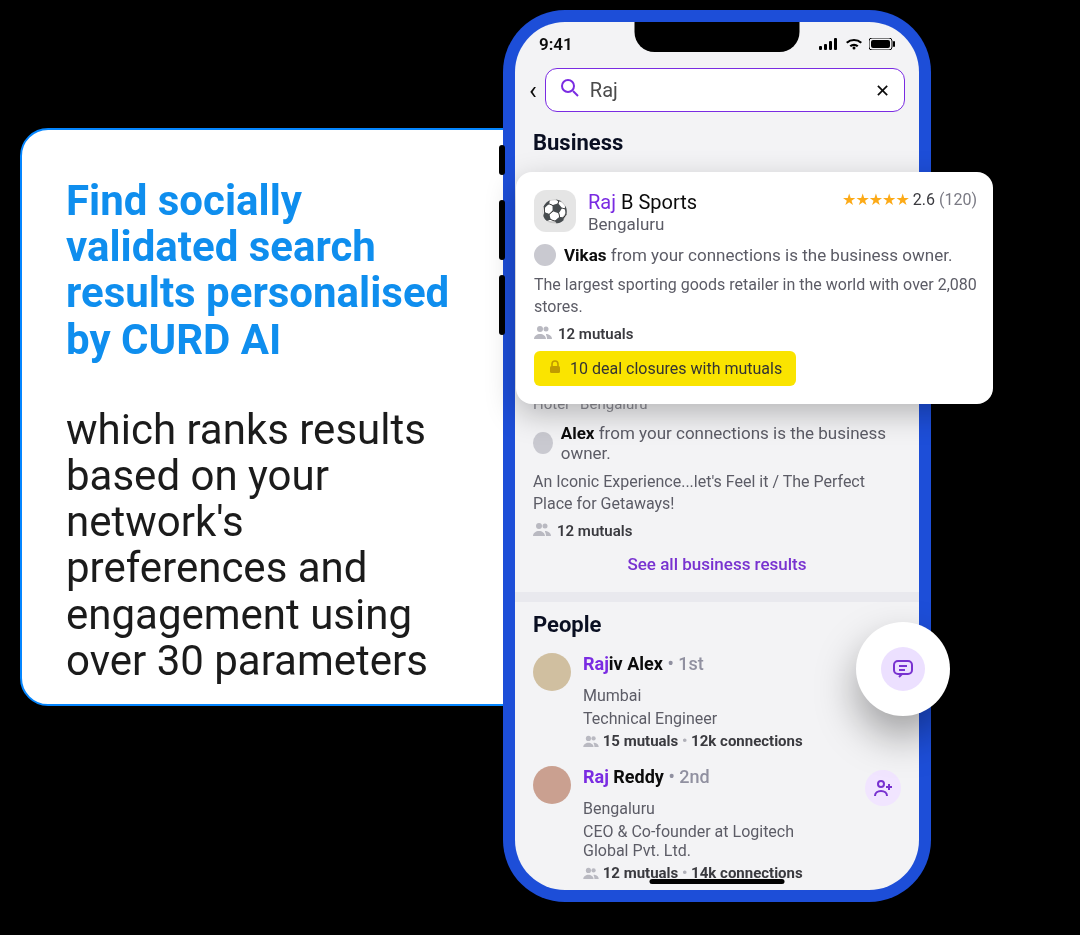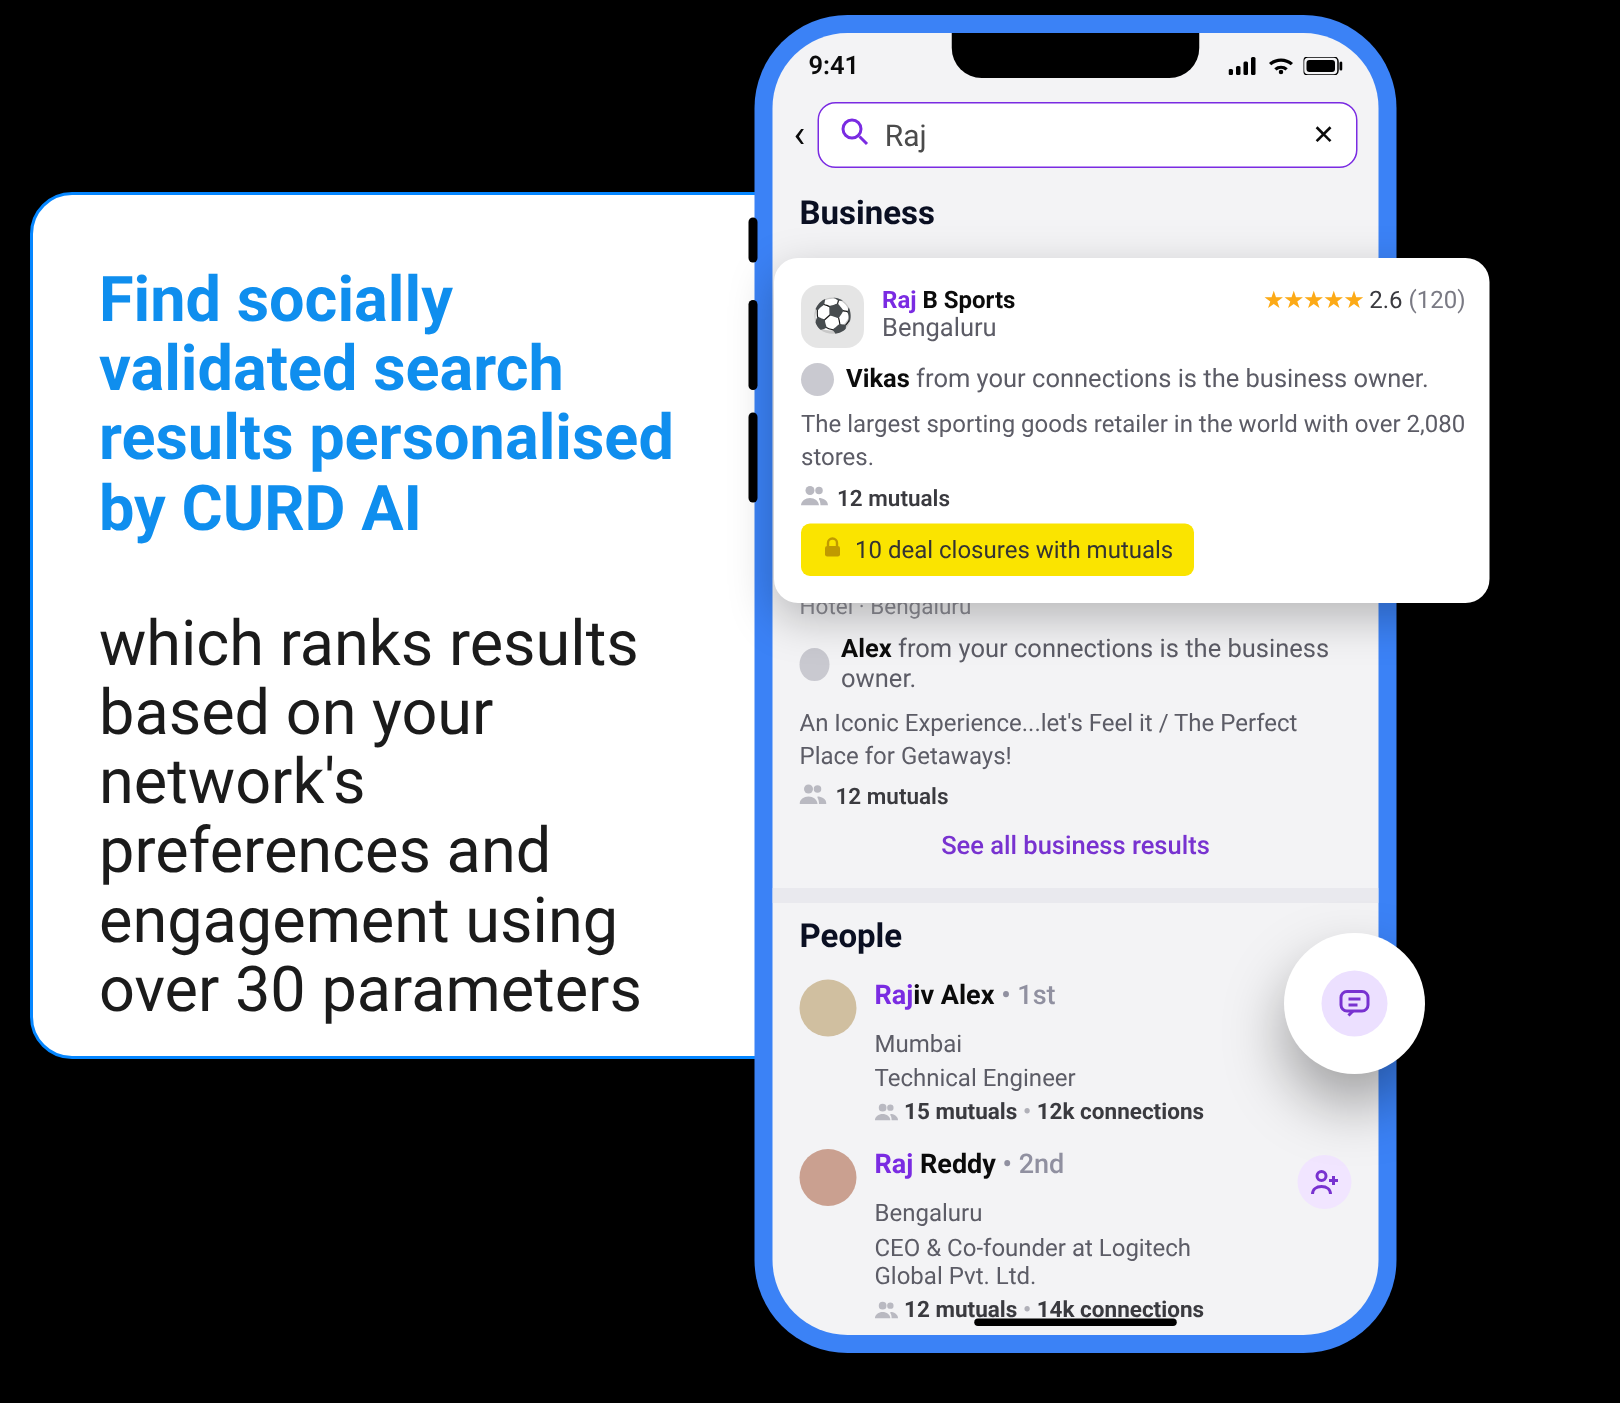--- a/index.html
+++ b/index.html
@@ -27,21 +27,21 @@
       font-weight:400;
       font-size:42px;
       line-height:1.1;
       max-width:420px;
     }
     
     .phone{
       position:absolute;
       left:503px;top:10px;
       width:428px;height:892px;
-      background:#3b82f6;
+      background:#1d4ed8;
       border-radius:62px;
       padding:12px;
     }
     .side-btn{position:absolute;background:#000;border-radius:10px;}
     .sbl1{left:-4px;top:135px;width:6px;height:30px;}
     .sbl2{left:-4px;top:190px;width:6px;height:60px;}
     .sbl3{left:-4px;top:265px;width:6px;height:60px;}
     .sbr1{right:-4px;top:210px;width:6px;height:90px;}
     .screen{
       width:100%;height:100%;
@@ -79,21 +79,21 @@
     
     .feature-card{
       position:absolute;left:516px;top:172px;width:477px;
       background:#fff;border-radius:16px;
       box-shadow:0 10px 30px rgba(0,0,0,.25);
       padding:18px 16px 18px 18px;z-index:20;
     }
     .fc-top{display:flex;align-items:flex-start;gap:12px;}
     .fc-avatar{width:42px;height:42px;border-radius:12px;background:linear-gradient(#e5e5e5,#e5e5e5);display:flex;align-items:center;justify-content:center;font-size:22px;}
     .fc-head{flex:1;display:flex;flex-direction:column;}
-    .fc-name{font-size:16px;font-weight:700;color:#0b0b0b;}
+    .fc-name{font-size:20px;font-weight:400;color:#0b0b0b;}
     .fc-name .hl{color:#7a2be2;}
     .fc-loc{color:#5c5c66;font-size:17px;}
     .fc-rate{display:flex;align-items:center;gap:4px;}
     .stars{color:#fcaa17;font-size:16px;letter-spacing:-1px;}
     .rate-val{color:#3a3a3f;font-size:16px;}
     .rate-count{color:#7a7a84;font-size:16px;}
     .owner-row{display:flex;align-items:center;gap:8px;margin-top:10px;color:#5c5c66;font-size:17px;}
     .owner-row b{color:#0c0c0c;}
     .mini-av{width:22px;height:22px;border-radius:50%;background:#c9c9d0;}
     .desc{margin-top:8px;color:#5c5c66;font-size:16px;line-height:1.35;}

